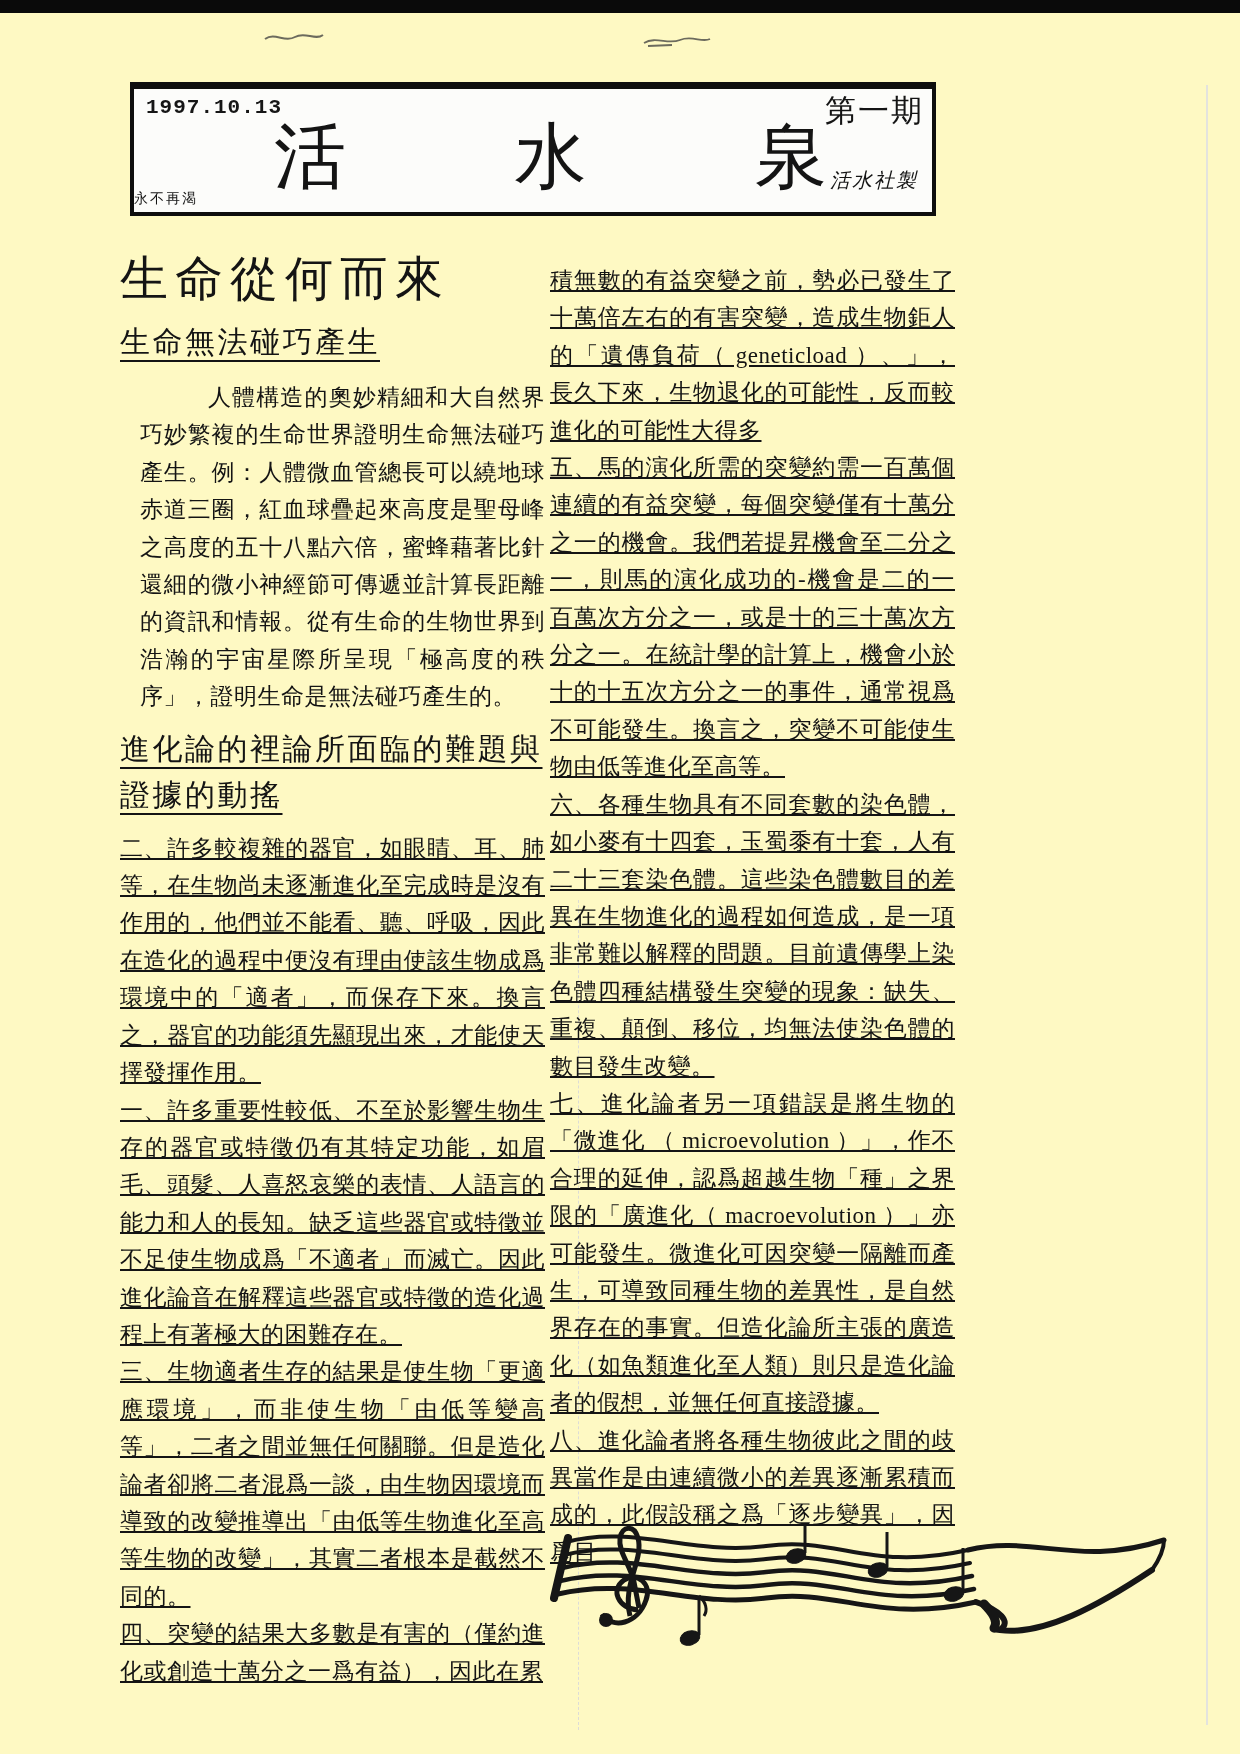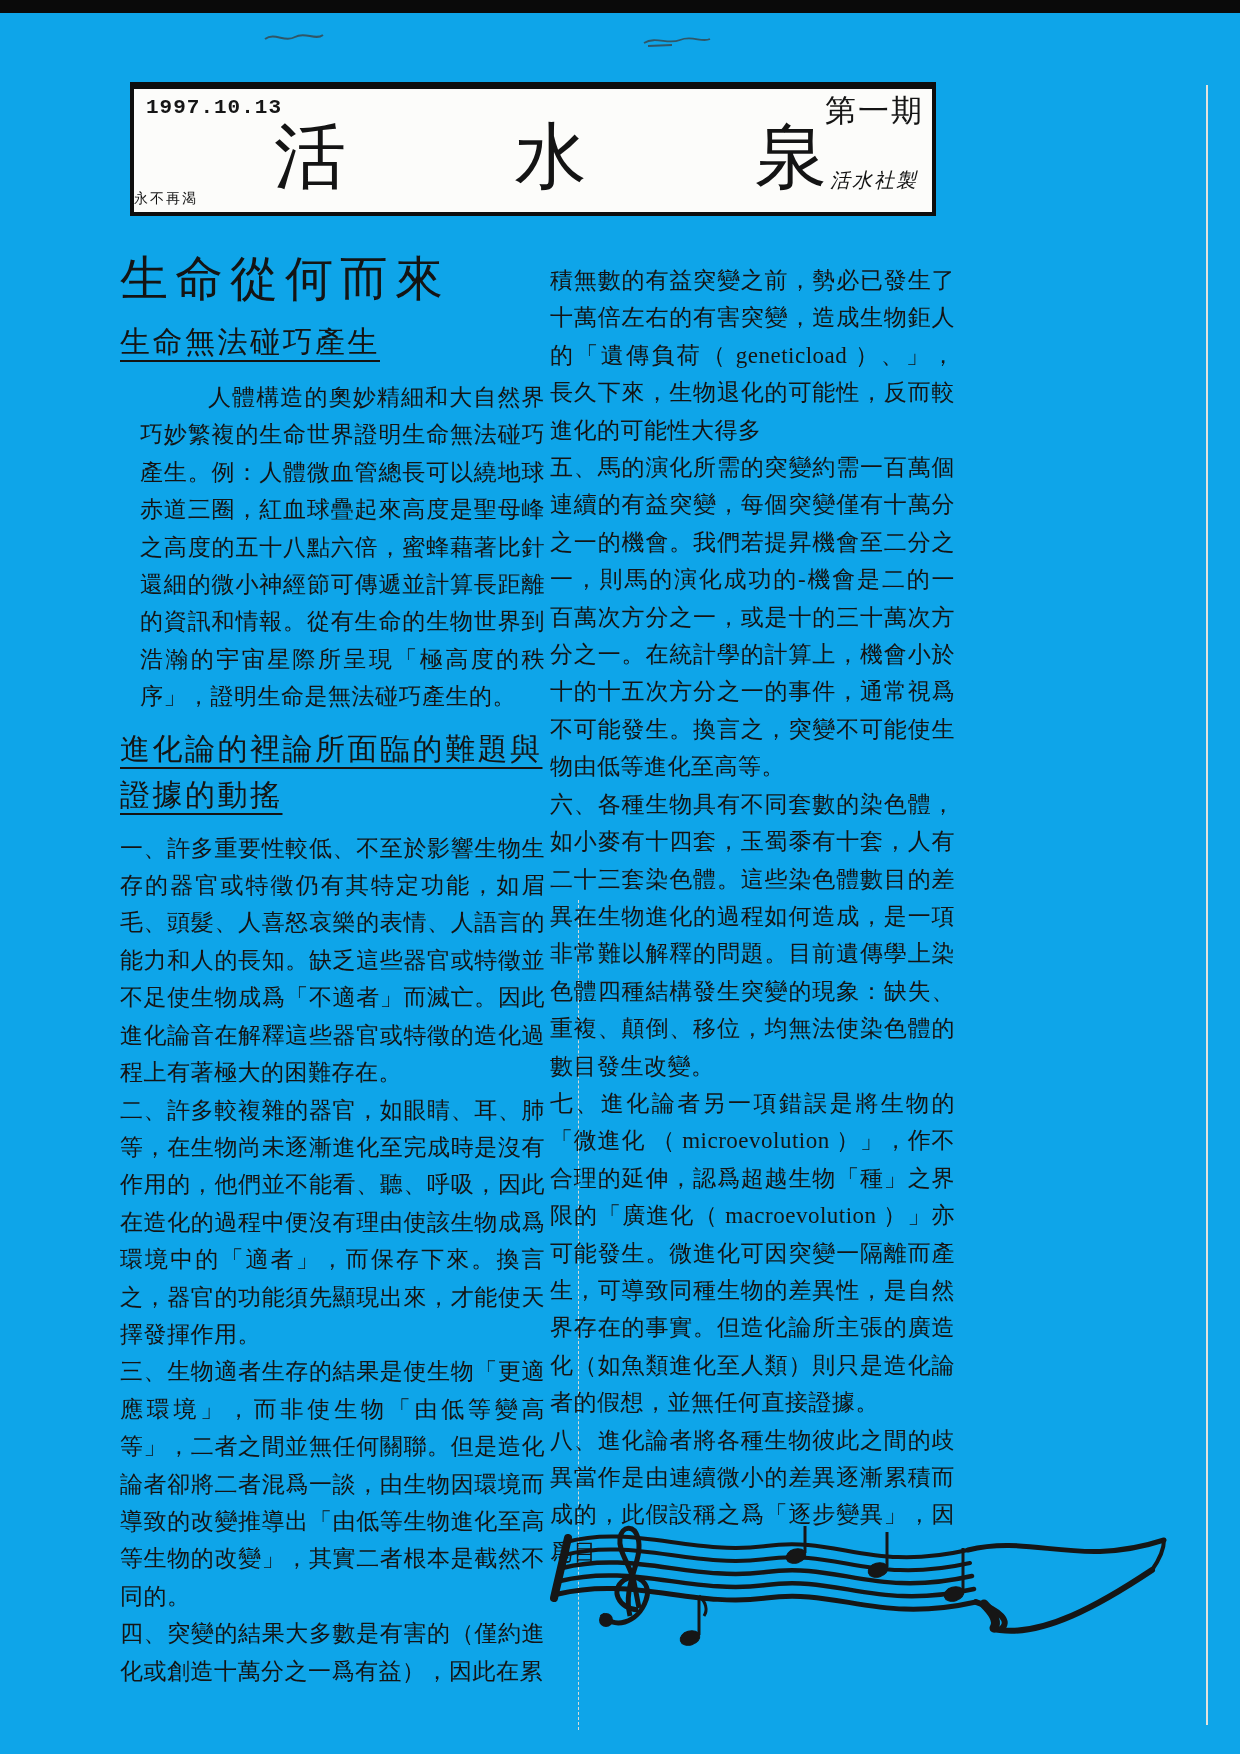--- a/index.html
+++ b/index.html
@@ -1,20 +1,20 @@
 <!DOCTYPE html>
 <html><head>
 <meta charset="utf-8">
 <style>
   html,body{margin:0;padding:0;}
   body{background:#e9e9e6;}
   .page{
     position:relative;
     width:1240px;height:1754px;
-    background:#0ea5e9;
+    background:#fef9c3;
     overflow:hidden;
     font-family:"Liberation Serif","DejaVu Serif",serif;
     color:#141414;
   }
   
   .scan-top-edge{position:absolute;left:0;top:0;width:1240px;height:13px;background:#0a0a0a;}
   .page-edge-shadow{position:absolute;left:1206px;top:85px;width:2px;height:1640px;background:#e3e3de;}
   .fold-line{position:absolute;left:578px;top:900px;width:1px;height:830px;border-left:1px dashed #dcdcd6;}
   .squiggle{position:absolute;opacity:.75;}
   .squiggle.s1{left:263px;top:30px;}
@@ -49,21 +49,21 @@
     margin:0 0 14px 0;
   }
   .sec-heading span{
     text-decoration:underline;
     text-decoration-thickness:2px;
     text-underline-offset:8px;
   }
   .sec-heading.h2{margin:10px 0 12px 0;}
   .col p{margin:0;}
   p.intro{text-indent:68px;margin-left:20px;}
-  p.pt{text-indent:0;}
+  p.pt{text-indent:0;text-decoration:underline;}
 
   
   .music{position:absolute;left:538px;top:1518px;width:640px;height:150px;}
 </style>
 </head>
 <body>
 
 <div class="page">
 
   <div class="scan-top-edge"></div>
@@ -91,22 +91,22 @@
 
   <div class="col col-left">
     <h1 class="article-title">生命從何而來</h1>
     <div class="sec-heading">
       <span>生命無法碰巧產生</span>
     </div>
     <p class="intro">人體構造的奧妙精細和大自然界巧妙繁複的生命世界證明生命無法碰巧產生。例：人體微血管總長可以繞地球赤道三圈，紅血球疊起來高度是聖母峰之高度的五十八點六倍，蜜蜂藉著比針還細的微小神經節可傳遞並計算長距離的資訊和情報。從有生命的生物世界到浩瀚的宇宙星際所呈現「極高度的秩序」，證明生命是無法碰巧產生的。</p>
     <div class="sec-heading h2">
       <span>進化論的裡論所面臨的難題與證據的動搖</span>
     </div>
+    <p class="pt">二、許多較複雜的器官，如眼睛、耳、肺等，在生物尚未逐漸進化至完成時是沒有作用的，他們並不能看、聽、呼吸，因此在造化的過程中便沒有理由使該生物成爲環境中的「適者」，而保存下來。換言之，器官的功能須先顯現出來，才能使天擇發揮作用。</p>
     <p class="pt">一、許多重要性較低、不至於影響生物生存的器官或特徵仍有其特定功能，如眉毛、頭髮、人喜怒哀樂的表情、人語言的能力和人的長知。缺乏這些器官或特徵並不足使生物成爲「不適者」而滅亡。因此進化論音在解釋這些器官或特徵的造化過程上有著極大的困難存在。</p>
-    <p class="pt">二、許多較複雜的器官，如眼睛、耳、肺等，在生物尚未逐漸進化至完成時是沒有作用的，他們並不能看、聽、呼吸，因此在造化的過程中便沒有理由使該生物成爲環境中的「適者」，而保存下來。換言之，器官的功能須先顯現出來，才能使天擇發揮作用。</p>
     <p class="pt">三、生物適者生存的結果是使生物「更適應環境」，而非使生物「由低等變高等」，二者之間並無任何關聯。但是造化論者卻將二者混爲一談，由生物因環境而導致的改變推導出「由低等生物進化至高等生物的改變」，其實二者根本是截然不同的。</p>
     <p class="pt">四、突變的結果大多數是有害的（僅約進化或創造十萬分之一爲有益），因此在累</p>
   </div>
 
   <div class="col col-right">
     <p class="pt">積無數的有益突變之前，勢必已發生了十萬倍左右的有害突變，造成生物鉅人的「遺傳負荷（ geneticload ）、」，長久下來，生物退化的可能性，反而較進化的可能性大得多</p>
     <p class="pt">五、馬的演化所需的突變約需一百萬個連續的有益突變，每個突變僅有十萬分之一的機會。我們若提昇機會至二分之一，則馬的演化成功的-機會是二的一百萬次方分之一，或是十的三十萬次方分之一。在統計學的計算上，機會小於十的十五次方分之一的事件，通常視爲不可能發生。換言之，突變不可能使生物由低等進化至高等。</p>
     <p class="pt">六、各種生物具有不同套數的染色體，如小麥有十四套，玉蜀黍有十套，人有二十三套染色體。這些染色體數目的差異在生物進化的過程如何造成，是一項非常難以解釋的問題。目前遺傳學上染色體四種結構發生突變的現象：缺失、重複、顛倒、移位，均無法使染色體的數目發生改變。</p>
     <p class="pt">七、進化論者另一項錯誤是將生物的「微進化 （ microevolution ）」，作不合理的延伸，認爲超越生物「種」之界限的「廣進化（ macroevolution ）」亦可能發生。微進化可因突變一隔離而產生，可導致同種生物的差異性，是自然界存在的事實。但造化論所主張的廣造化（如魚類進化至人類）則只是造化論者的假想，並無任何直接證據。</p>
     <p class="pt">八、進化論者將各種生物彼此之間的歧異當作是由連續微小的差異逐漸累積而成的，此假設稱之爲「逐步變異」，因爲目</p>

